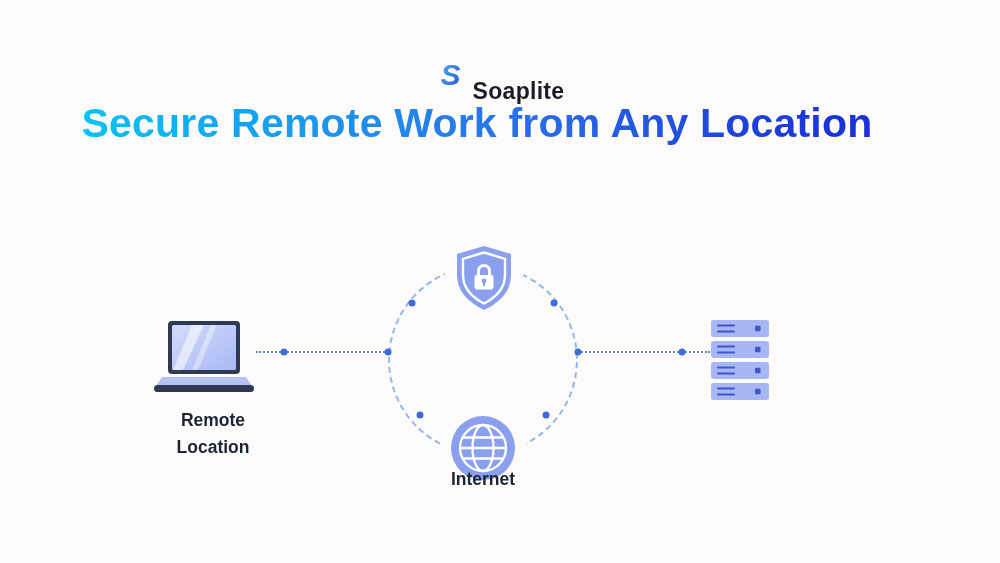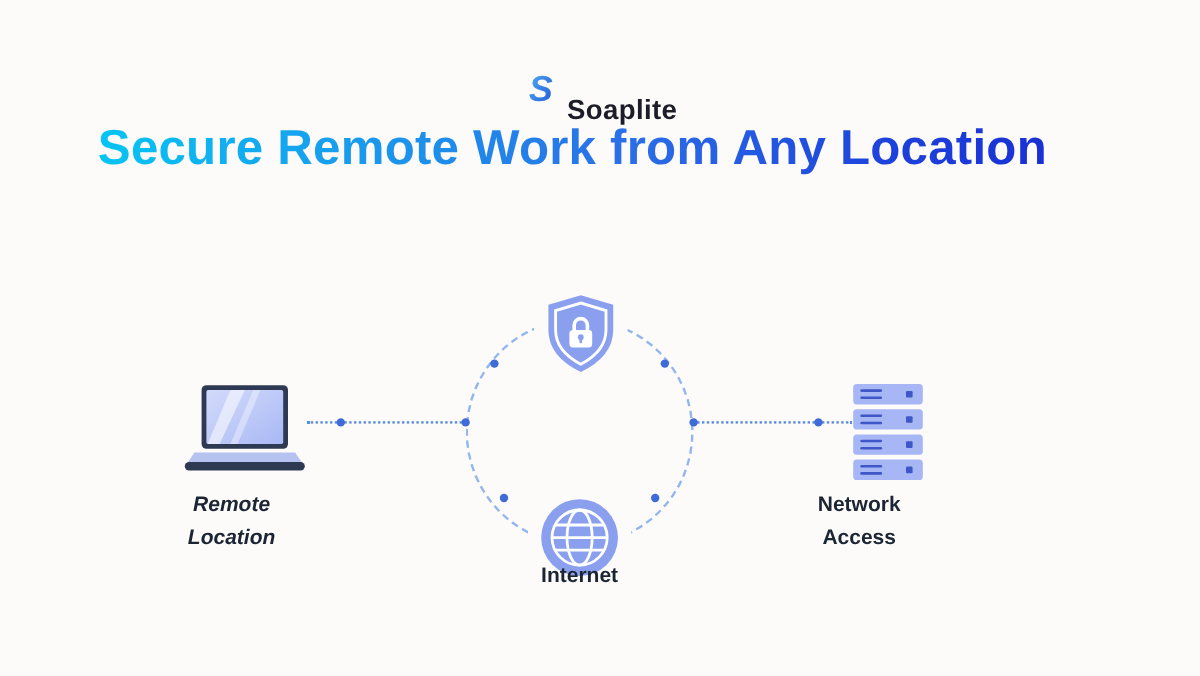--- a/index.html
+++ b/index.html
@@ -51,21 +51,21 @@
   .laptop{position:absolute;left:152px;top:320px;line-height:0;}
   .server{position:absolute;left:710px;top:320px;line-height:0;}
   .shield-wrap{left:445px;top:242px;}
   .globe-wrap{left:440px;top:412px;}
 
   .node-label{
     position:absolute;width:170px;text-align:center;
     font-size:17.5px;font-weight:700;color:#1c2533;
     line-height:1.55;white-space:pre-line;
   }
-  .label-remote{left:108px;top:407px;font-style:italic;}
+  .label-remote{left:128px;top:407px;}
   .label-network{left:631px;top:407px;}
   .label-secure{left:398px;top:183px;}
   .label-internet{left:398px;top:466px;}
 </style>
 </head>
 <body>
 
 <div class="canvas">
 
   <div class="logo">
@@ -165,18 +165,16 @@
           <rect x="45" y="5.8" width="5.5" height="5.5" rx="1"></rect>
           <rect x="45" y="26.8" width="5.5" height="5.5" rx="1"></rect>
           <rect x="45" y="47.8" width="5.5" height="5.5" rx="1"></rect>
           <rect x="45" y="68.8" width="5.5" height="5.5" rx="1"></rect>
         </g>
       </svg>
     </div>
 
     <div class="node-label label-remote">Remote
 Location</div>
-    <div class="node-label label-network">Network
-Access</div>
     <div class="node-label label-internet">Internet</div>
 
   </div>
 </div>
 
 </body></html>

